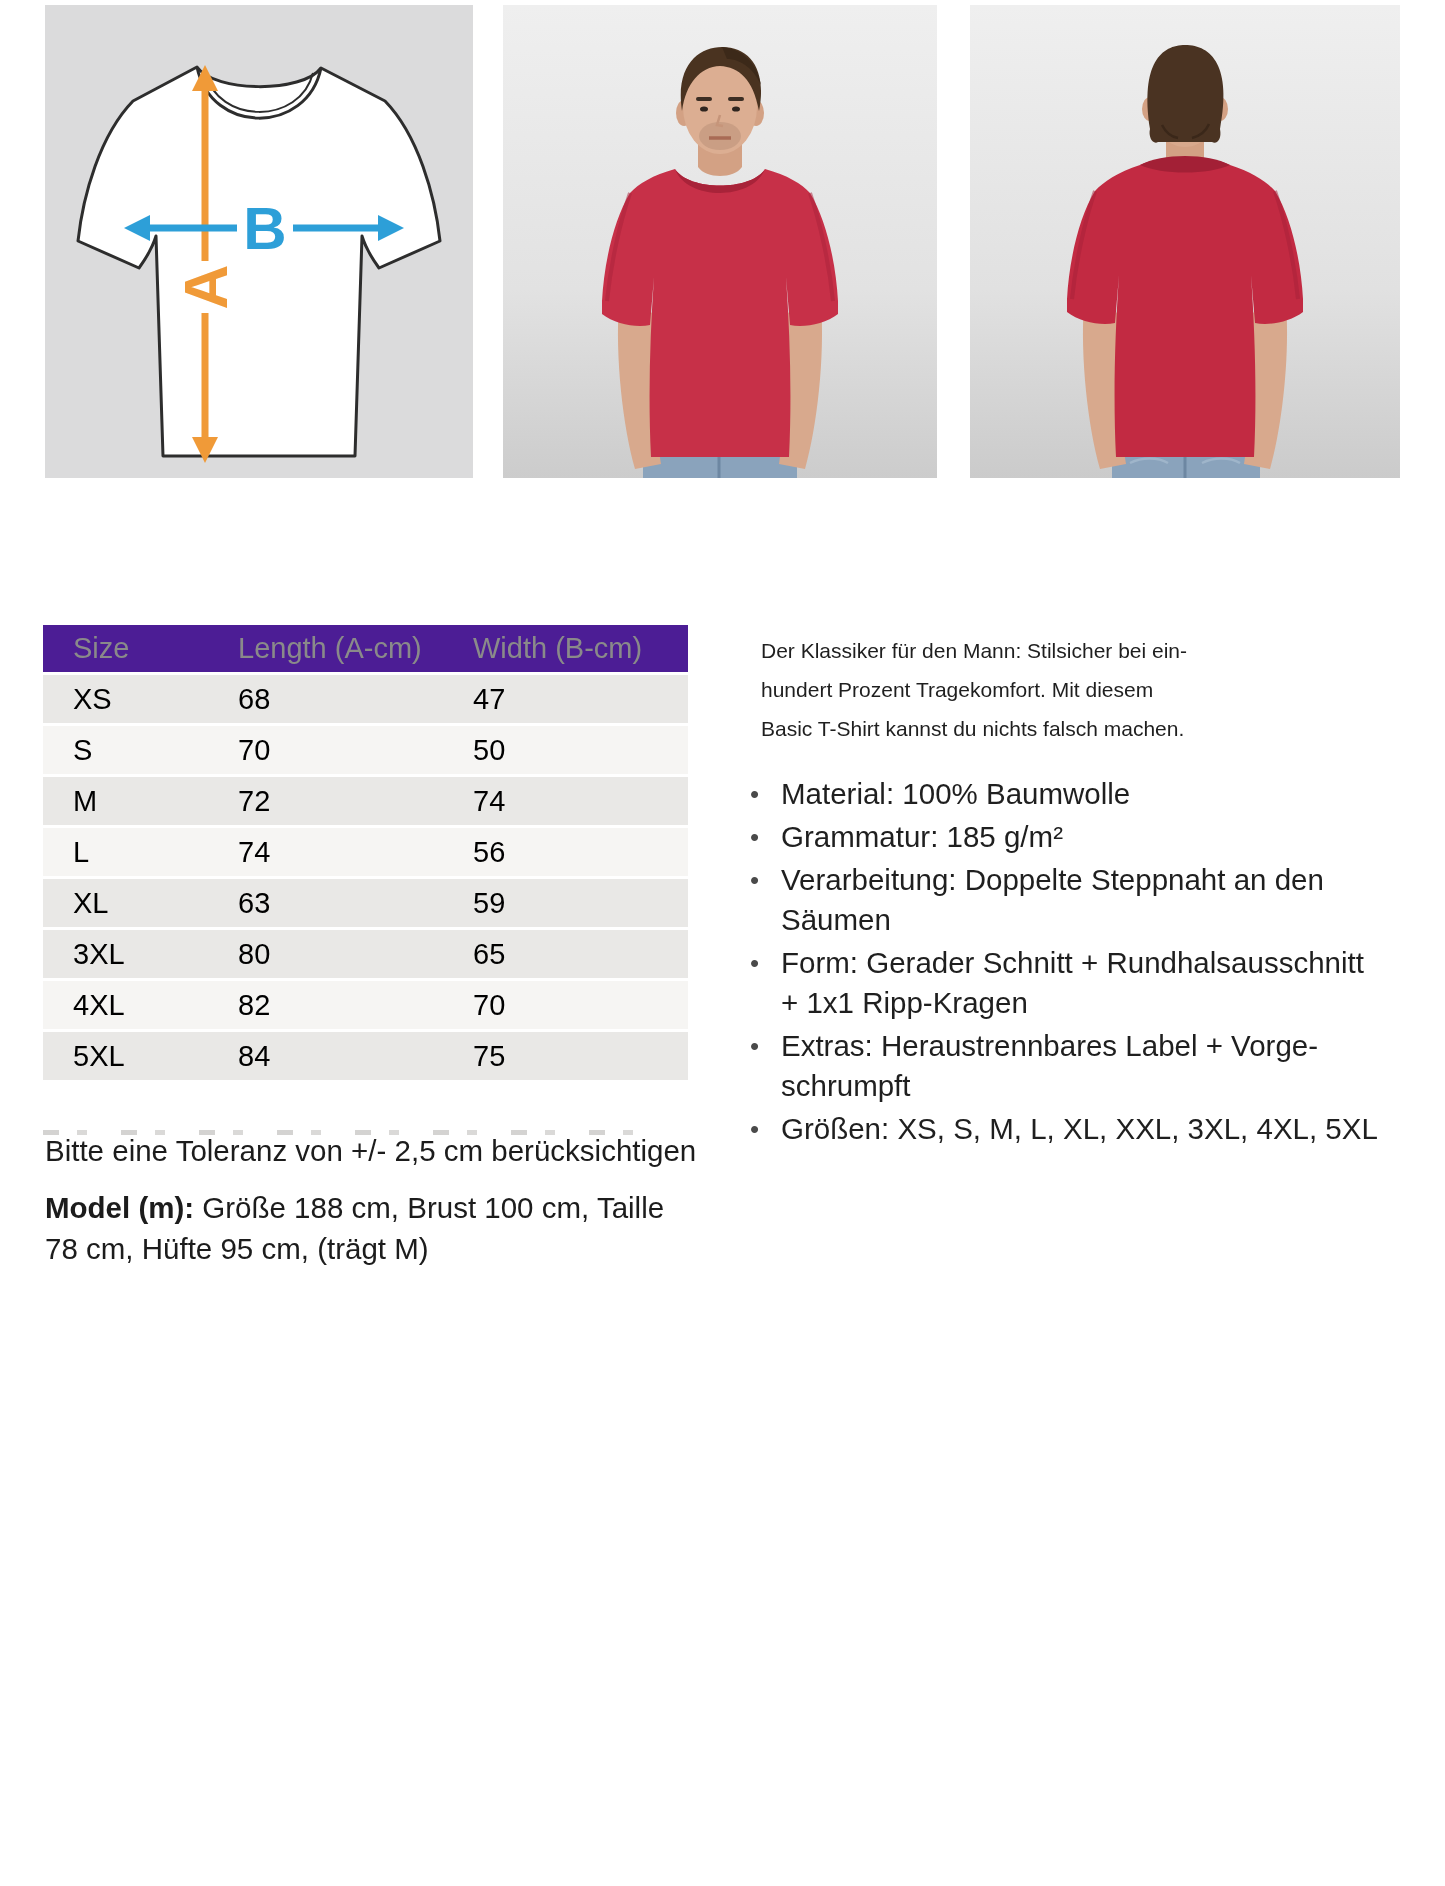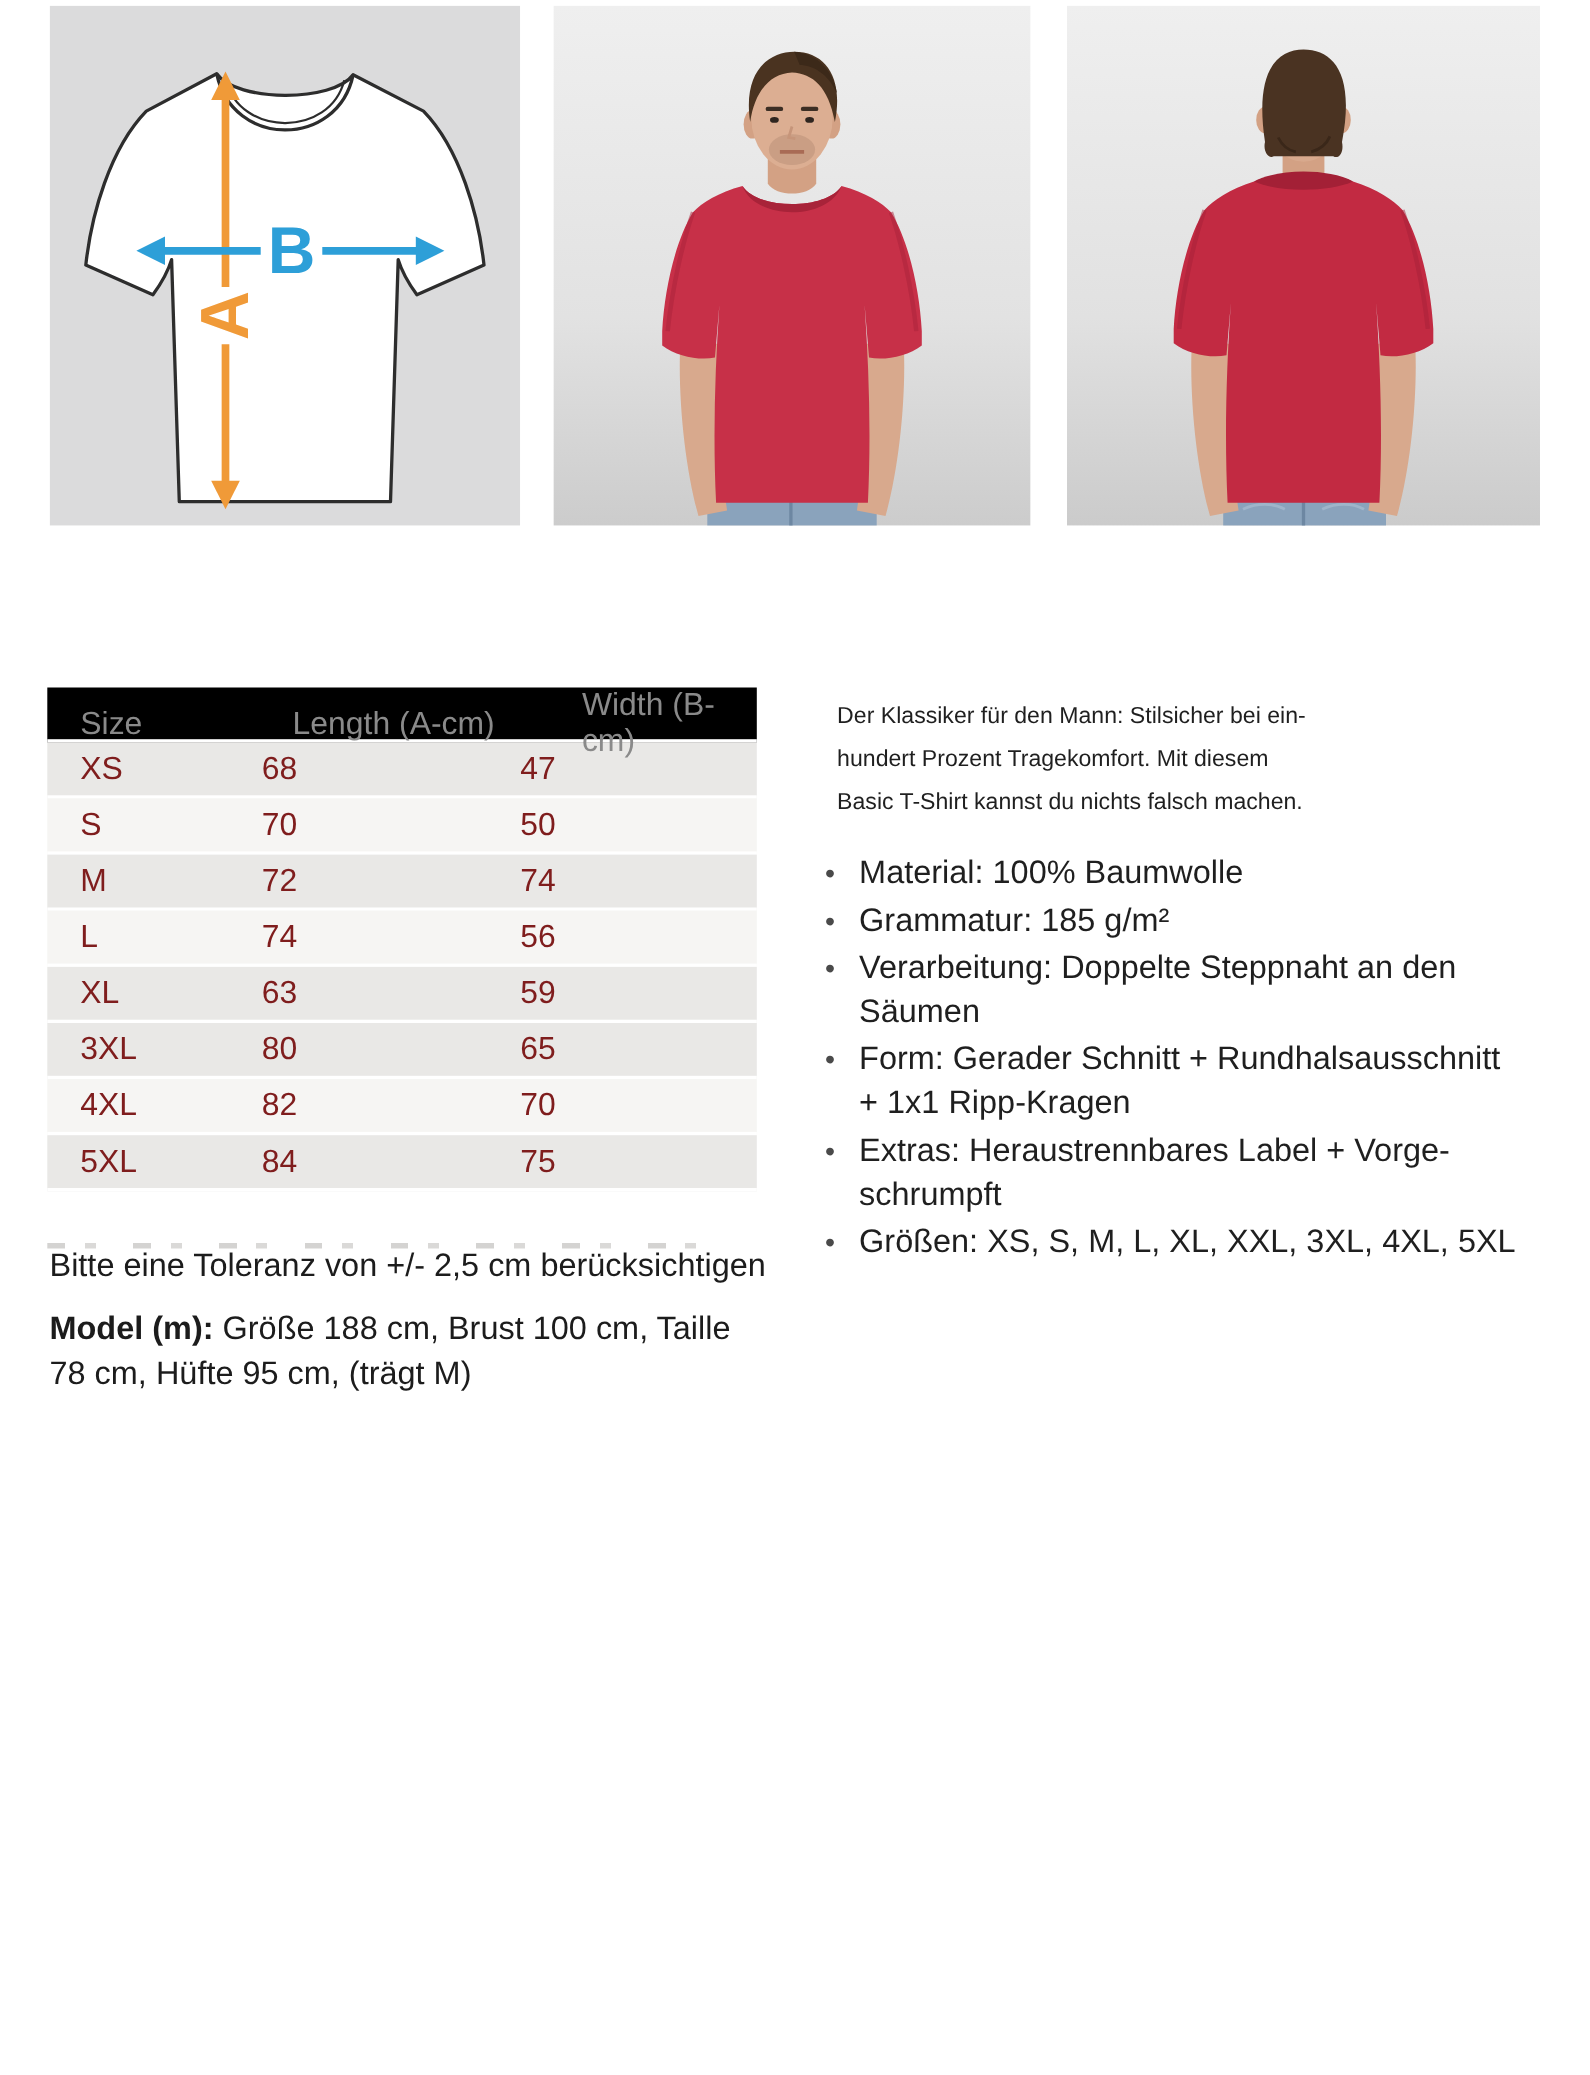--- a/index.html
+++ b/index.html
@@ -11,23 +11,23 @@
 
   
   .img-block{top:5px;height:473px;overflow:hidden;}
   .img-block svg{display:block;}
 
   
   #size-table{left:43px;top:625px;width:645px;}
   .trow{
     display:grid;grid-template-columns:165px 235px auto;
     align-items:center;height:48px;border-bottom:3px solid #ffffff;
-    padding-left:30px;font-size:29px;color:#7f1d1d;
-  }
-  .trow.thead{background:#000000;height:47px;color:#8a8a8a;gap:28px;}
+    padding-left:30px;font-size:29px;color:#000000;
+  }
+  .trow.thead{background:#4c1d95;height:47px;color:#8a8a8a;}
   .trow.dark{background:#e9e8e6;}
   .trow.light{background:#f6f5f3;}
 
   
   #clipped-strip{
     left:43px;top:1130px;width:612px;height:5px;opacity:.5;
     background:repeating-linear-gradient(90deg,#a9a7a4 0 16px,transparent 16px 34px,#b5b3b0 34px 44px,transparent 44px 78px);
   }
 
   

